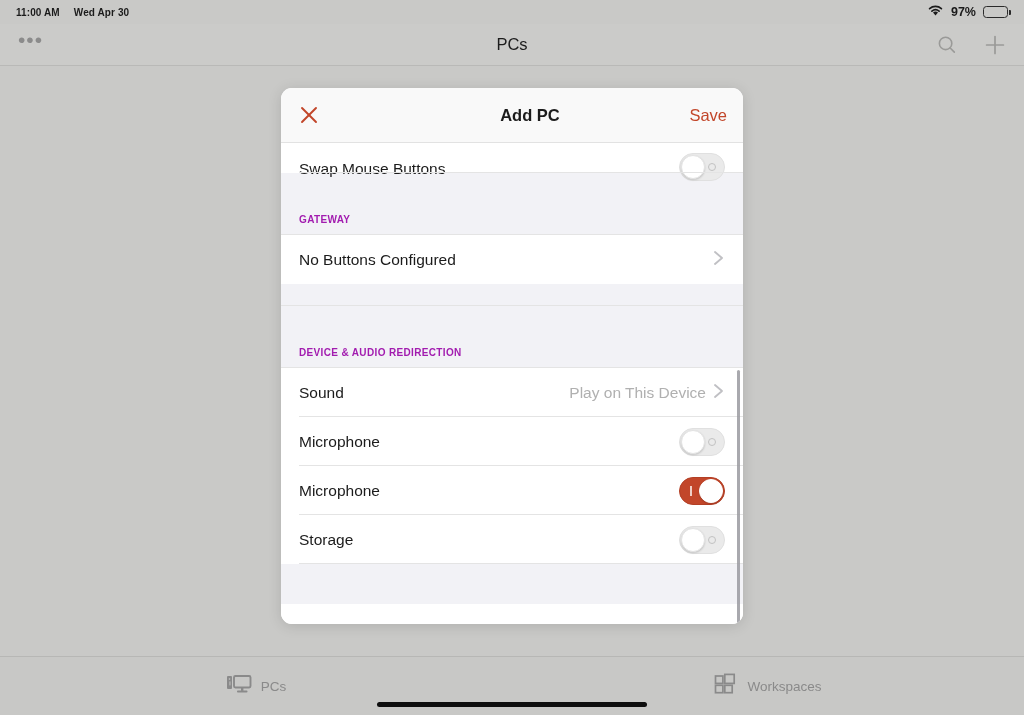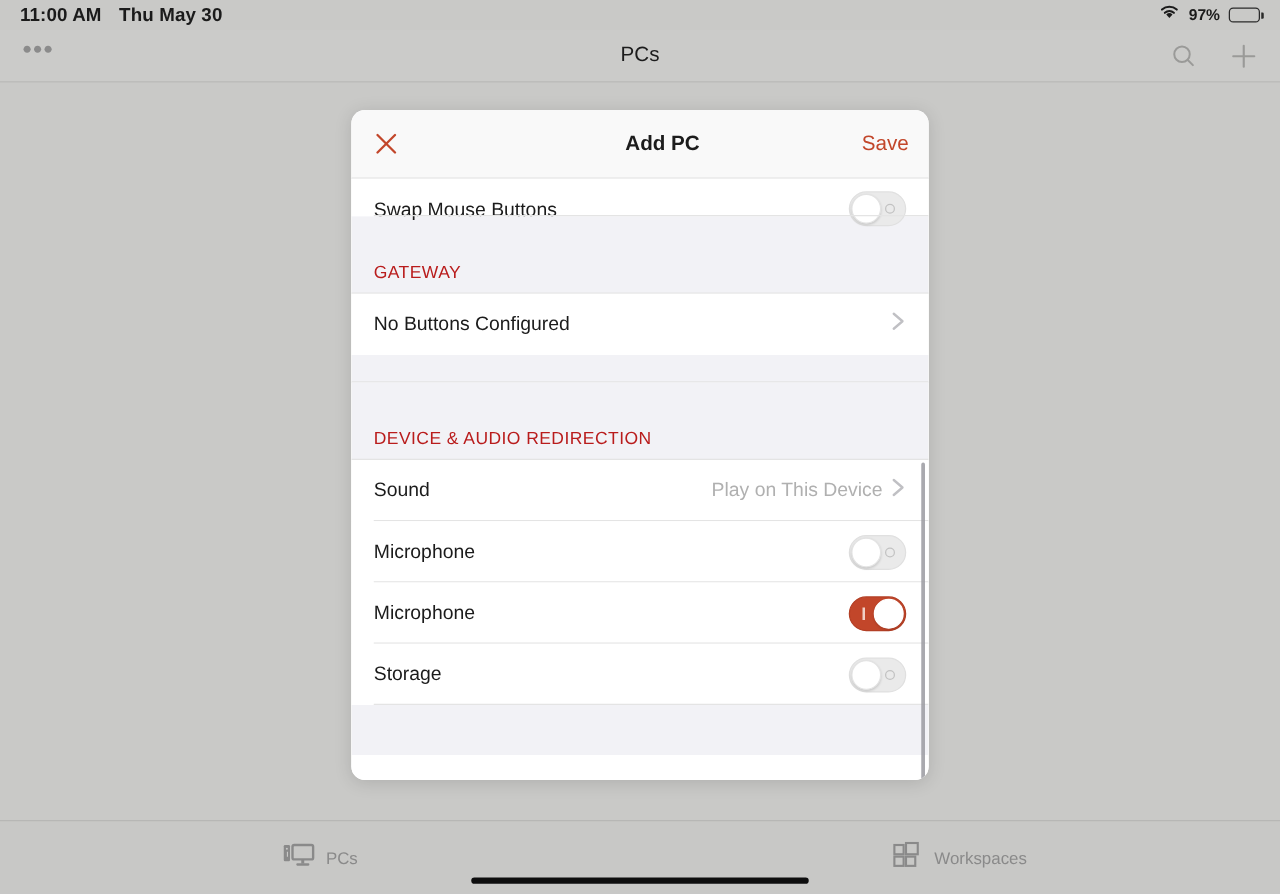--- a/index.html
+++ b/index.html
@@ -12,21 +12,21 @@
   #app { position: relative; width: 1024px; height: 715px; }
 
   
   .statusbar {
     position: absolute; top: 0; left: 0; width: 1024px; height: 24px;
     display: flex; align-items: center; justify-content: space-between;
     padding: 0 16px; background: #c9c9c7;
   }
   .sb-left { display: flex; align-items: center; gap: 14px; }
   .sb-time, .sb-date {
-    font-size: 15px; font-weight: bold; color: #1b1b1b; letter-spacing: .1px;
+    font-size: 10px; font-weight: bold; color: #1b1b1b; letter-spacing: .1px;
   }
   .sb-right { display: flex; align-items: center; gap: 7px; }
   .sb-pct { font-size: 12.5px; font-weight: bold; color: #1b1b1b; }
   .batt {
     position: relative; width: 25px; height: 12px;
     border: 1.3px solid #2a2a2a; border-radius: 3.5px;
     padding: 1.5px;
   }
   .batt::after {
     content: ""; position: absolute; right: -3.6px; top: 3.4px;
@@ -96,23 +96,23 @@
   .row.clipped .switch { position: relative; top: 8px; }
   .row-label { font-size: 15.5px; color: #1b1b1b; }
   .row-value {
     margin-left: auto; font-size: 15.5px; color: #b0b0b0; padding-right: 6px;
   }
   .chev { margin-left: auto; }
   .row-value + .chev { margin-left: 0; }
 
   .section-head {
     background: #f2f2f6; padding: 25px 18px 9px;
-    font-size: 14px; color: #b91c1c; letter-spacing: .35px;
+    font-size: 10px; color: #a21caf; letter-spacing: .35px;
     border-bottom: 1px solid #e4e4e4;
-    height: 62px; display: flex; align-items: flex-end;
+    height: 62px; display: flex; align-items: flex-end; font-weight: bold;
   }
   .spacer-gap { background: #f2f2f6; height: 22px; border-bottom: 1px solid #e4e4e4; }
   .footer-gap { background: #f2f2f6; height: 40px; }
 
   
   .switch {
     margin-left: auto; position: relative;
     width: 46px; height: 28px; border-radius: 14px;
     background: #eaeaea; border: 1px solid #e0e0e0; cursor: pointer;
     flex: none;
@@ -159,21 +159,21 @@
   }
 </style>
 </head>
 <body>
 
 <div id="app">
 
   <div class="statusbar">
     <div class="sb-left">
       <span class="sb-time">11:00 AM</span>
-      <span class="sb-date">Thu May 30</span>
+      <span class="sb-date">Wed Apr 30</span>
     </div>
     <div class="sb-right">
       <span>
         <svg width="17" height="13" viewBox="0 0 17 13">
           <path d="M8.5 11.4 L11 8.5 a3.9 3.9 0 0 0 -5 0 Z" fill="#1b1b1b"></path>
           <path d="M2.6 4.6 a9 9 0 0 1 11.8 0" stroke="#1b1b1b" stroke-width="1.7" fill="none" stroke-linecap="round"></path>
           <path d="M4.9 7.2 a5.7 5.7 0 0 1 7.2 0" stroke="#1b1b1b" stroke-width="1.7" fill="none" stroke-linecap="round"></path>
         </svg>
       </span>
       <span class="sb-pct">97%</span>

